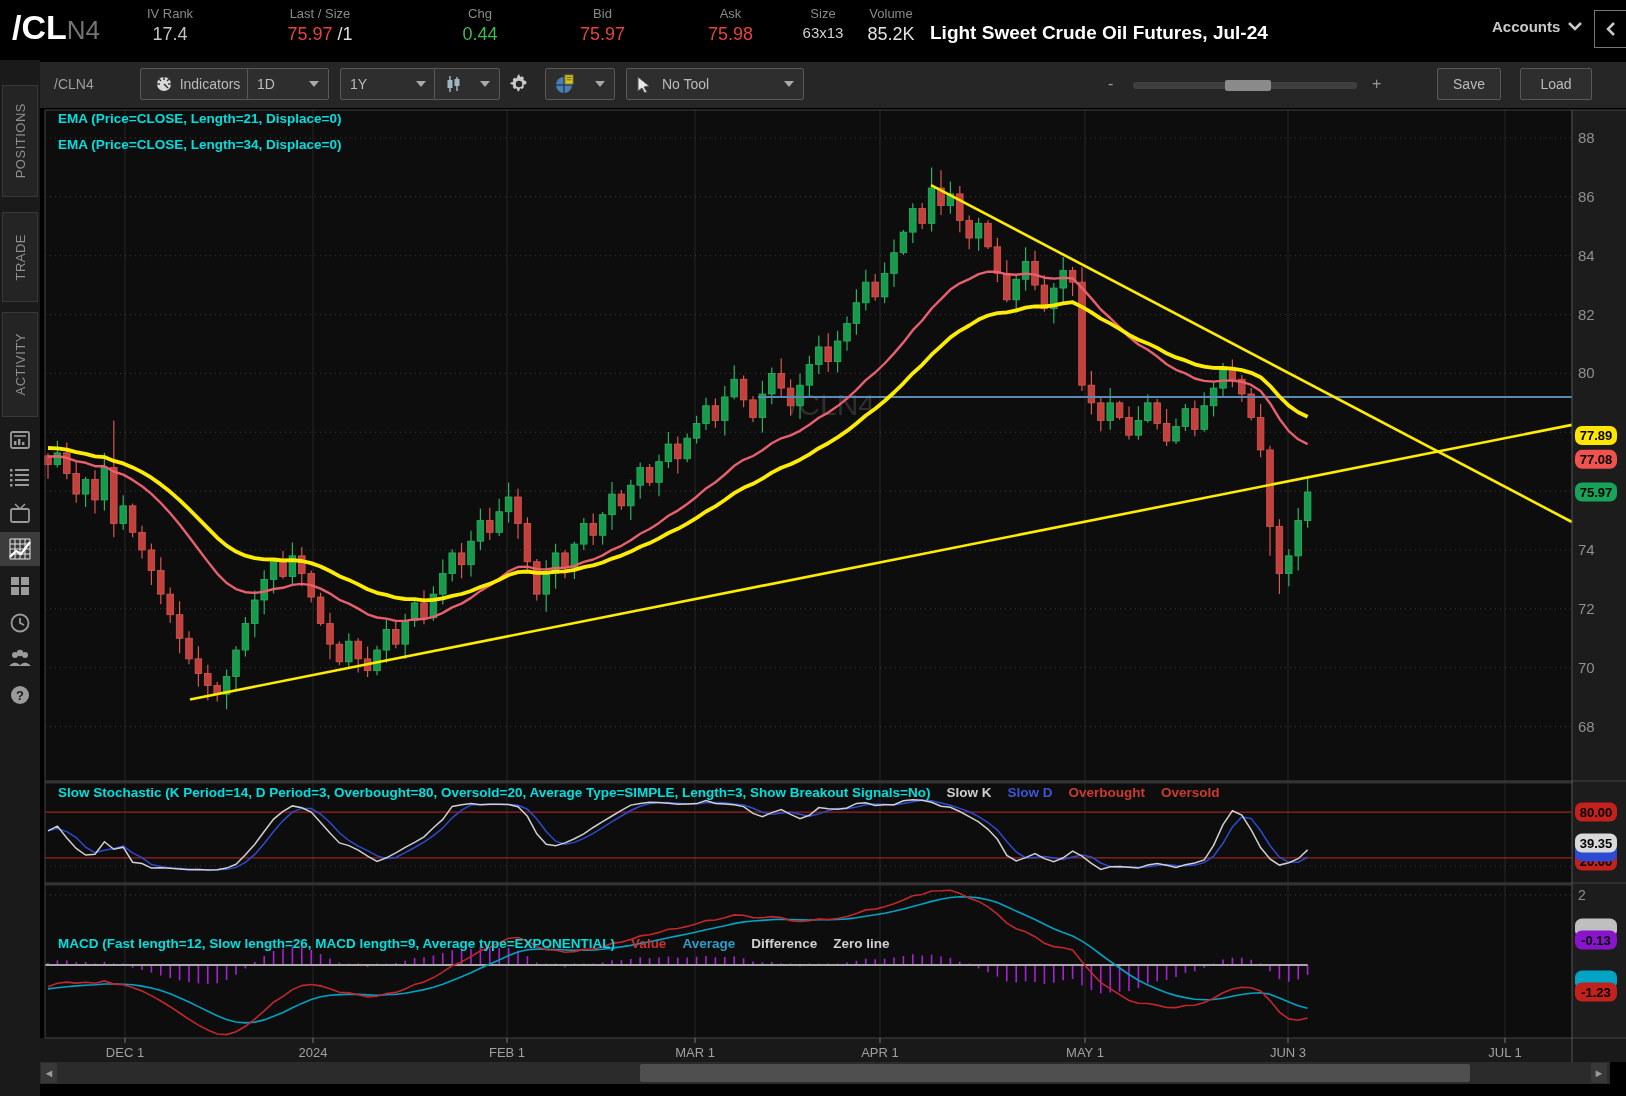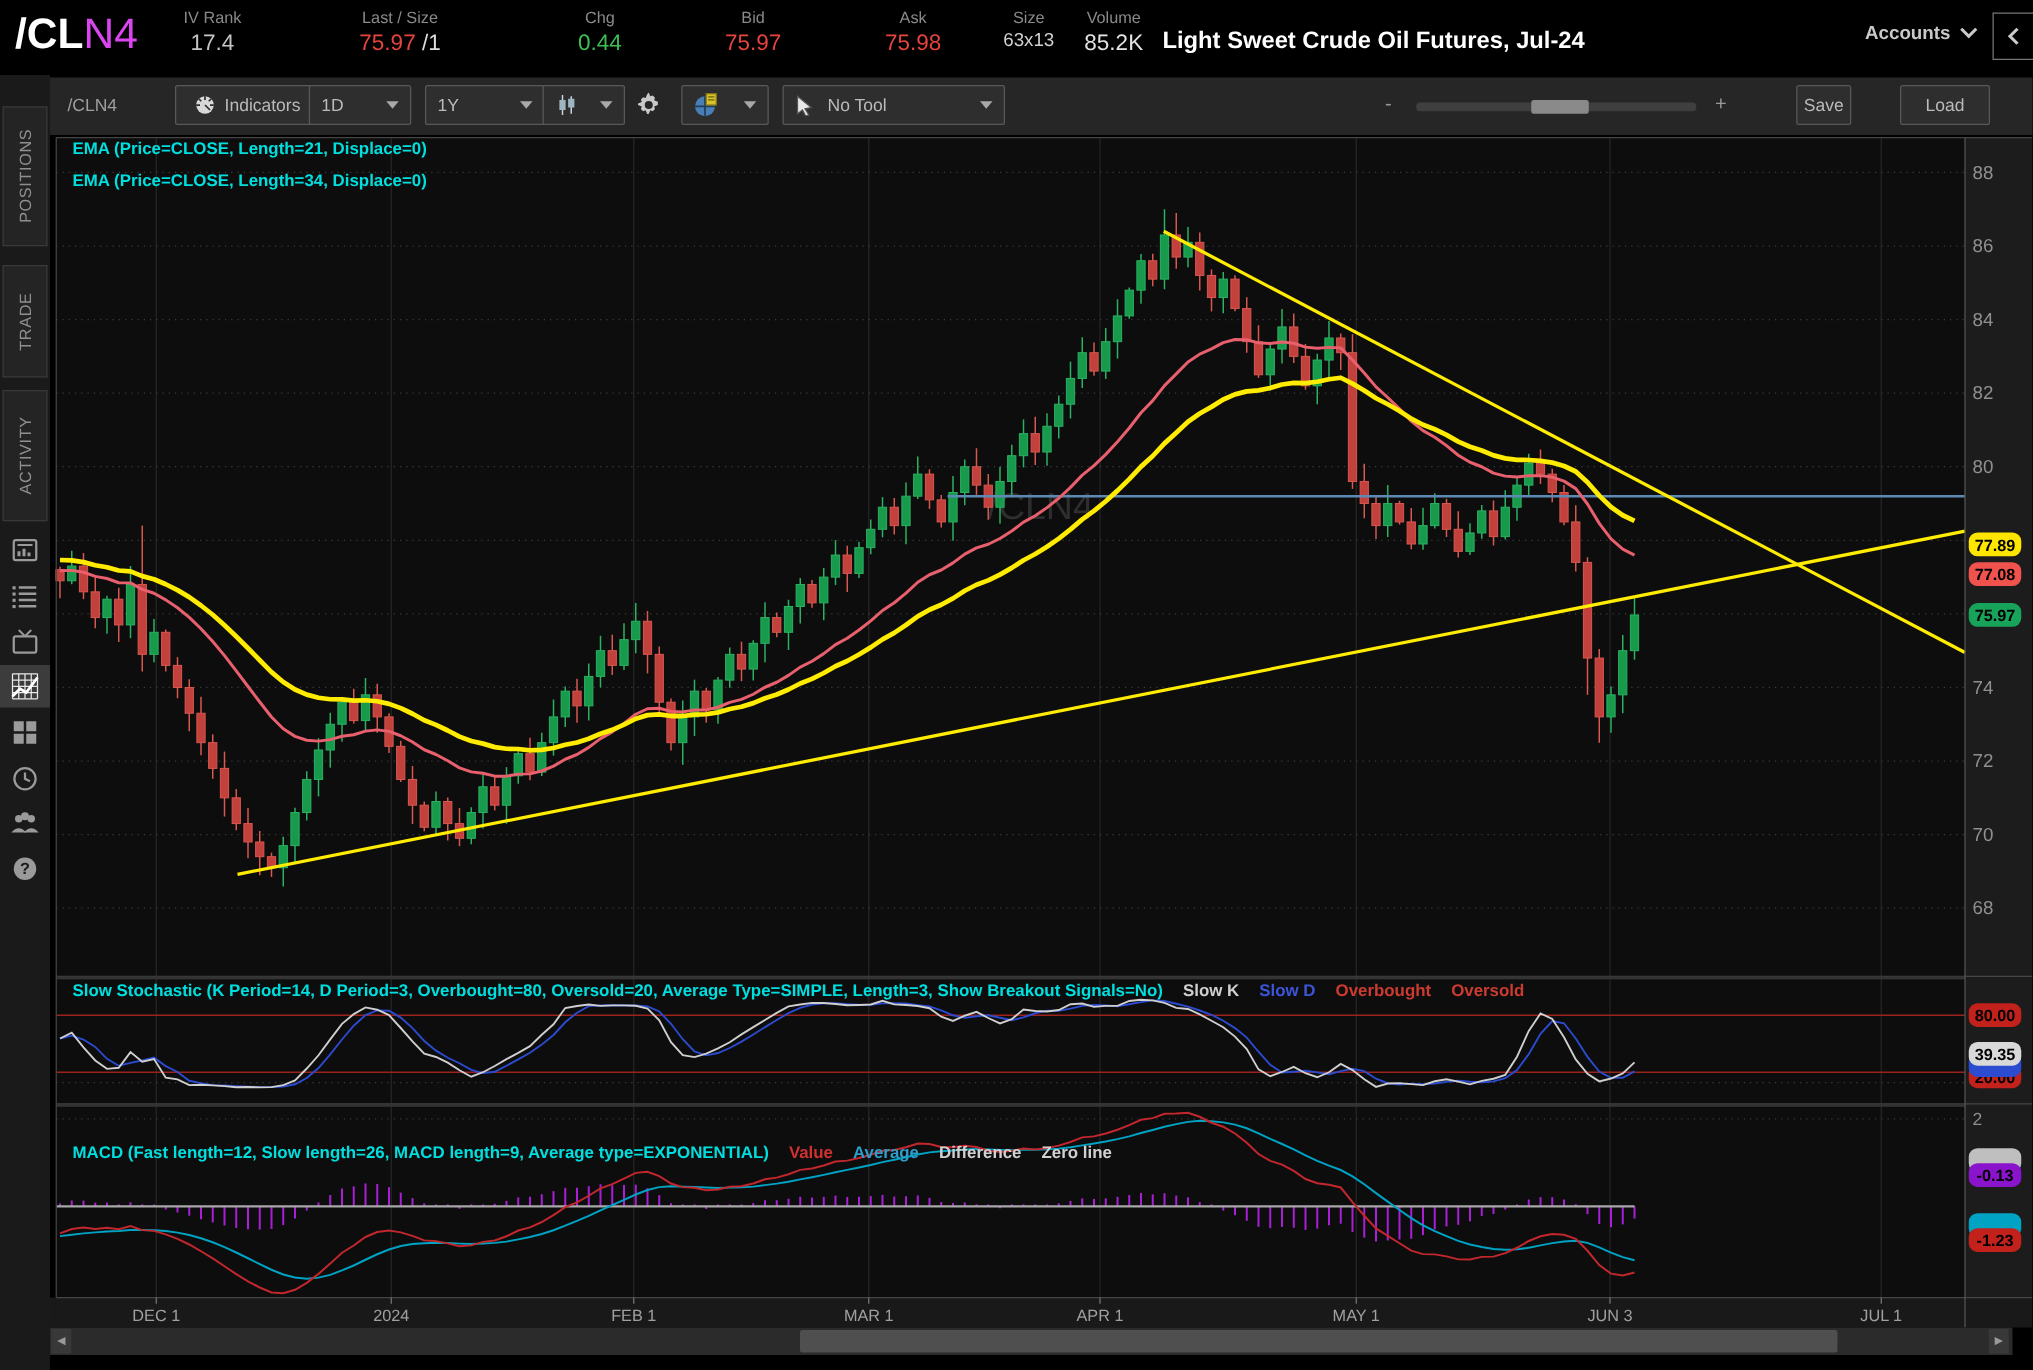--- a/index.html
+++ b/index.html
@@ -1,21 +1,21 @@
 <!DOCTYPE html>
 <html><head>
 <meta charset="utf-8">
 <style>
   html,body{margin:0;padding:0;background:#000;width:1626px;height:1096px;overflow:hidden;
     font-family:"Liberation Sans",sans-serif;-webkit-font-smoothing:antialiased;}
   .abs{position:absolute;}
   
   #header{left:0;top:0;width:1626px;height:60px;background:#000;}
   .sym-root{font-size:34px;font-weight:bold;color:#fff;}
-  .sym-suffix{font-size:34px;color:#d946ef;}
+  .sym-suffix{font-size:26px;color:#737373;}
   .hfield{top:6px;text-align:center;}
   .hlabel{font-size:13px;color:#8a8a8a;display:block;}
   .hvalue{font-size:18px;display:block;margin-top:3px;color:#c4c4c4;}
   #title{font-size:19px;color:#fff;top:22px;}
   #accounts{top:18px;color:#c9c9c9;font-size:15px;font-weight:bold;display:flex;align-items:center;gap:8px;cursor:pointer;}
   #collapse-btn{top:10px;width:32px;height:36px;border:1px solid #777;display:flex;align-items:center;justify-content:center;cursor:pointer;}
   
   #sidebar{left:0;top:60px;width:40px;height:1036px;background:#1a1a1a;}
   .vtab{left:2px;width:34px;background:#242424;border:1px solid #383838;color:#8f8f8f;
     font-size:13px;letter-spacing:.5px;display:flex;align-items:center;justify-content:center;cursor:pointer;}
@@ -239,21 +239,21 @@
         <path d="M2 1 L13 10 L8 11 L11 16 L8.6 16.8 L6 12 L2 15 Z" fill="#e8e8e8" stroke="#555"></path>
       </svg>
     <span style="margin-left:4px;">No Tool</span>
     <span class="caret" style="margin-left:auto;"></span>
   </div>
   <span class="sl-sign abs" style="left:1068px;">-</span>
   <div id="slider-track" class="abs" style="left:1093px;">
     <div id="slider-thumb" class="abs"></div>
   </div>
   <span class="sl-sign abs" style="left:1332px;">+</span>
-  <div class="tbtn abs" style="left:1397px;width:44px;">
+  <div class="tbtn abs" style="left:1397px;width:64px;">
       <span>Save</span>
     </div>
   <div class="tbtn abs" style="left:1480px;width:72px;">
       <span>Load</span>
     </div>
 </div>
 
 <svg id="chart-svg" class="abs" style="left:40px;top:108px;" width="1586" height="988" viewBox="40 108 1586 988">
     <rect x="40" y="108" width="1586" height="988" fill="#000"></rect>
     <rect x="45" y="110" width="1527" height="928" fill="#0d0d0d"></rect>
@@ -764,21 +764,21 @@
 
 <div class="abs legend-row" style="left:58px;top:785px;">
   <span class="study-label">Slow Stochastic (K Period=14, D Period=3, Overbought=80, Oversold=20, Average Type=SIMPLE, Length=3, Show Breakout Signals=No)</span>
   <span class="legend-row" id="stoch-legend">
       <span class="legend-item" style="color: rgb(207, 207, 207);">Slow K</span>
       <span class="legend-item" style="color: rgb(60, 85, 216);">Slow D</span>
       <span class="legend-item" style="color: rgb(204, 59, 48);">Overbought</span>
       <span class="legend-item" style="color: rgb(204, 59, 48);">Oversold</span>
     </span>
 </div>
-<div class="abs legend-row" style="left:58px;top:914px;">
+<div class="abs legend-row" style="left:58px;top:936px;">
   <span class="study-label">MACD (Fast length=12, Slow length=26, MACD length=9, Average type=EXPONENTIAL)</span>
   <span class="legend-row" id="macd-legend">
       <span class="legend-item" style="color: rgb(208, 48, 48);">Value</span>
       <span class="legend-item" style="color: rgb(47, 157, 201);">Average</span>
       <span class="legend-item" style="color: rgb(208, 208, 208);">Difference</span>
       <span class="legend-item" style="color: rgb(208, 208, 208);">Zero line</span>
     </span>
 </div>
 
 <div id="scrollbar" class="abs">

